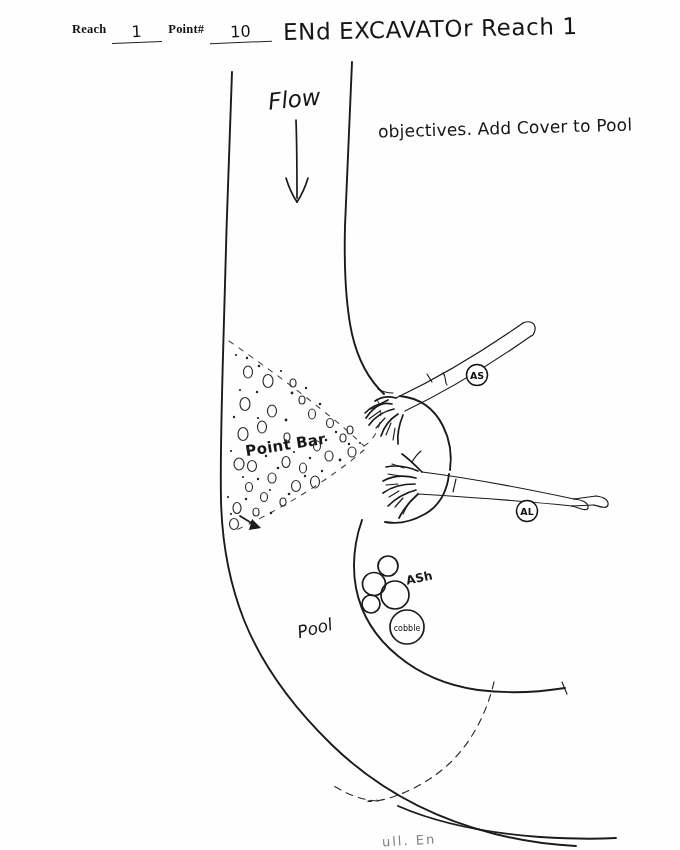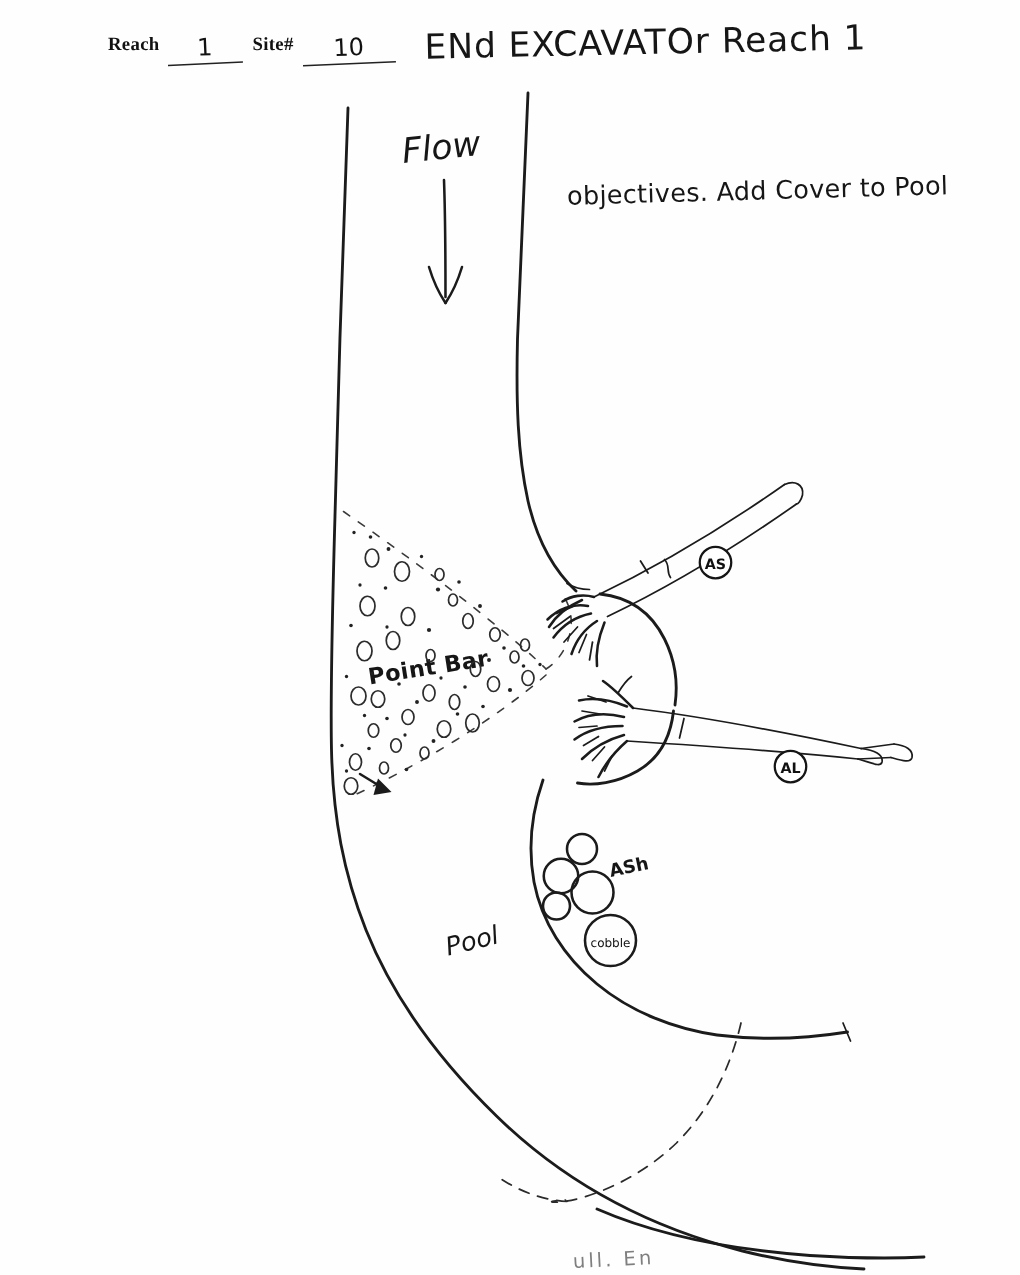--- a/index.html
+++ b/index.html
@@ -175,21 +175,21 @@
   }
 </style>
 </head>
 <body>
 
 <div id="sketch-page">
 
   <div class="form-header">
     <span class="form-label">Reach</span>
     <span class="form-value">1</span>
-    <span class="form-label">Site#</span>
+    <span class="form-label">Point#</span>
     <span class="form-value wide">10</span>
   </div>
 
   <div class="hand" id="title-text">ENd EXCAVATOr Reach 1</div>
   <div class="hand" id="objectives-text">objectives. Add Cover to Pool</div>
   <div class="hand" id="flow-text">Flow</div>
   <div class="hand" id="pointbar-text">Point Bar</div>
   <div class="hand" id="pool-text">Pool</div>
   <div class="hand" id="boulder-text">ASh</div>
   <div class="hand bottom-scrawl">ull.  En</div>

